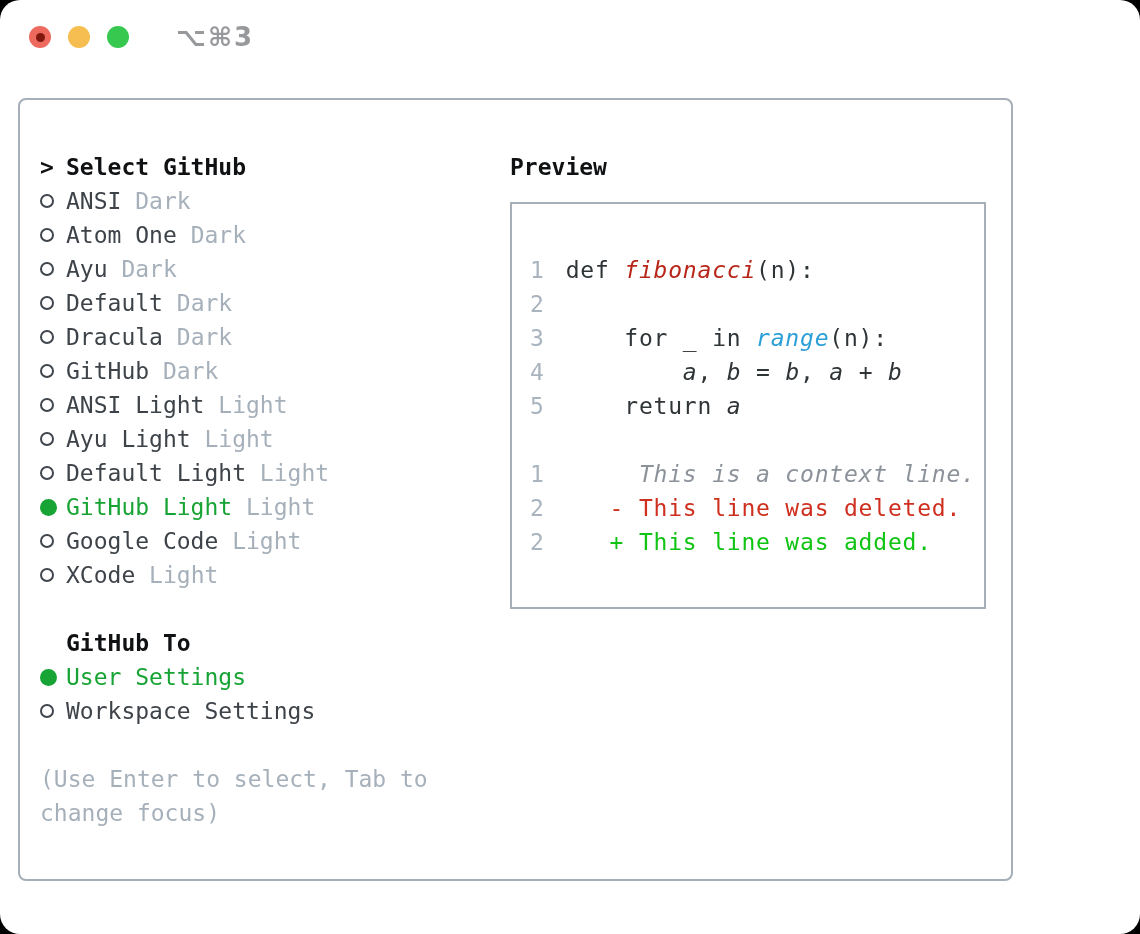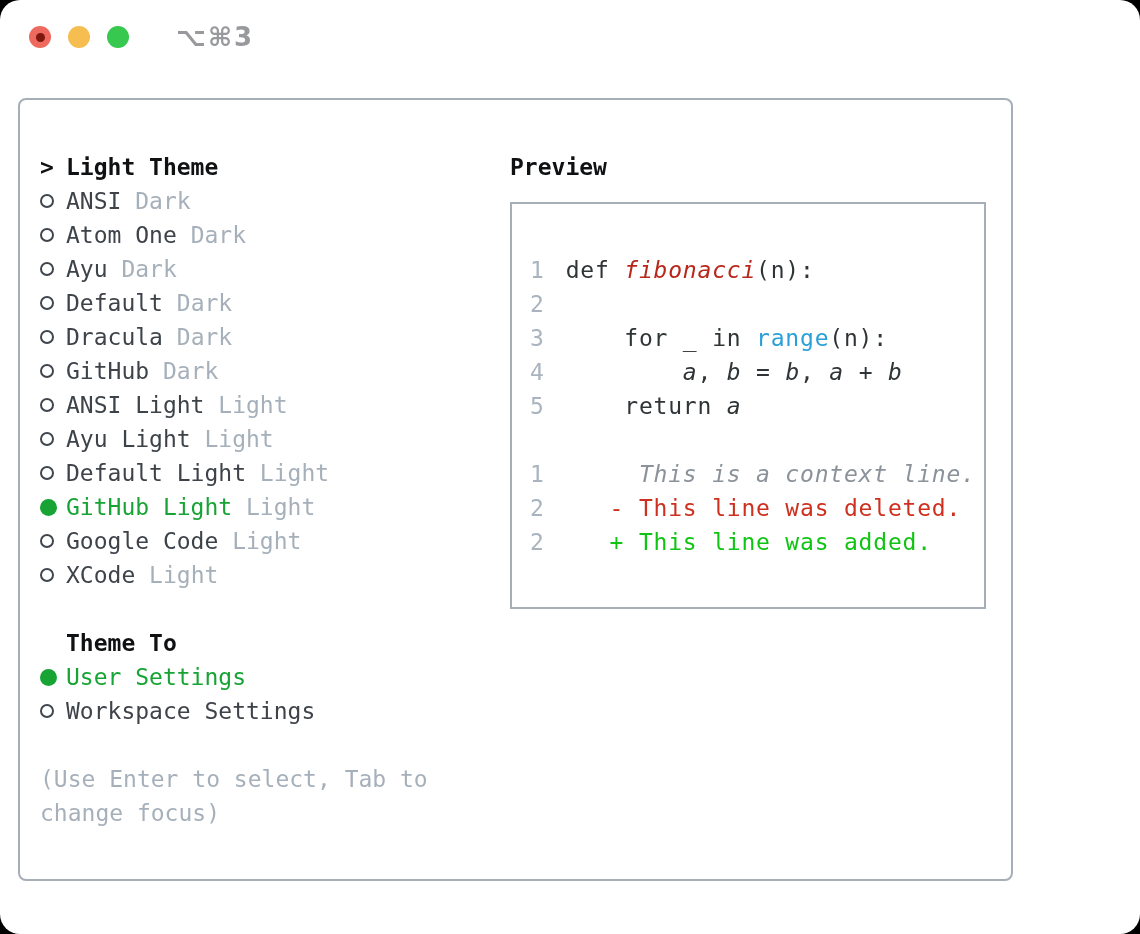--- a/index.html
+++ b/index.html
@@ -48,21 +48,21 @@
   
   .preview-header{font-weight:bold;color:var(--header-black);}
   .preview-box{margin-top:18px;width:476px;height:407px;
     border:2px solid var(--panel-border);background:#fff;padding:49px 0 0 18px;}
   .cline{display:flex;height:34px;white-space:pre;font-size:23px;letter-spacing:0.8px;}
   .cline .ln{flex:0 0 14px;margin-right:21px;color:#a9b4bf;text-align:right;}
   .cline .src{color:#2f3437;}
   .tok-code{color:#2f3437;}
   .tok-func{color:var(--function-red);font-style:italic;}
   .tok-num{color:var(--number-teal);}
-  .tok-builtin{color:var(--builtin-blue);}
+  .tok-builtin{color:var(--builtin-blue);font-style:italic;}
   .tok-var{color:#2f3437;font-style:italic;}
   .tok-ctx{color:var(--context-gray);font-style:italic;}
   .tok-del{color:var(--deleted-red);}
   .tok-add{color:var(--added-green);}
 </style>
 </head>
 <body>
 
 <div class="window">
 
@@ -73,21 +73,21 @@
     <span class="light yellow"></span>
     <span class="light green"></span>
     <span class="title">⌥⌘3</span>
   </div>
 
   <div class="panel">
 
     <div class="col-left">
       <div class="row">
         <span class="marker prompt">&gt;</span>
-        <span class="header-text">Light Theme</span>
+        <span class="header-text">Select GitHub</span>
       </div>
 
       <div id="theme-list">
           <div class="row item"><span class="marker"><span class="radio"></span></span><span class="name">ANSI</span><span class="tag"> Dark</span></div>
           <div class="row item"><span class="marker"><span class="radio"></span></span><span class="name">Atom One</span><span class="tag"> Dark</span></div>
           <div class="row item"><span class="marker"><span class="radio"></span></span><span class="name">Ayu</span><span class="tag"> Dark</span></div>
           <div class="row item"><span class="marker"><span class="radio"></span></span><span class="name">Default</span><span class="tag"> Dark</span></div>
           <div class="row item"><span class="marker"><span class="radio"></span></span><span class="name">Dracula</span><span class="tag"> Dark</span></div>
           <div class="row item"><span class="marker"><span class="radio"></span></span><span class="name">GitHub</span><span class="tag"> Dark</span></div>
           <div class="row item"><span class="marker"><span class="radio"></span></span><span class="name">ANSI Light</span><span class="tag"> Light</span></div>
@@ -95,21 +95,21 @@
           <div class="row item"><span class="marker"><span class="radio"></span></span><span class="name">Default Light</span><span class="tag"> Light</span></div>
           <div class="row item selected"><span class="marker"><span class="radio on"></span></span><span class="name">GitHub Light</span><span class="tag"> Light</span></div>
           <div class="row item"><span class="marker"><span class="radio"></span></span><span class="name">Google Code</span><span class="tag"> Light</span></div>
           <div class="row item"><span class="marker"><span class="radio"></span></span><span class="name">XCode</span><span class="tag"> Light</span></div>
         </div>
 
       <div class="row blank"></div>
 
       <div class="row">
         <span class="marker"></span>
-        <span class="header-text">Theme To</span>
+        <span class="header-text">GitHub To</span>
       </div>
 
       <div id="apply-list">
           <div class="row item selected"><span class="marker"><span class="radio on"></span></span><span class="name">User Settings</span></div>
           <div class="row item"><span class="marker"><span class="radio"></span></span><span class="name">Workspace Settings</span></div>
         </div>
 
       <div class="row blank"></div>
 
       <div class="hint">

